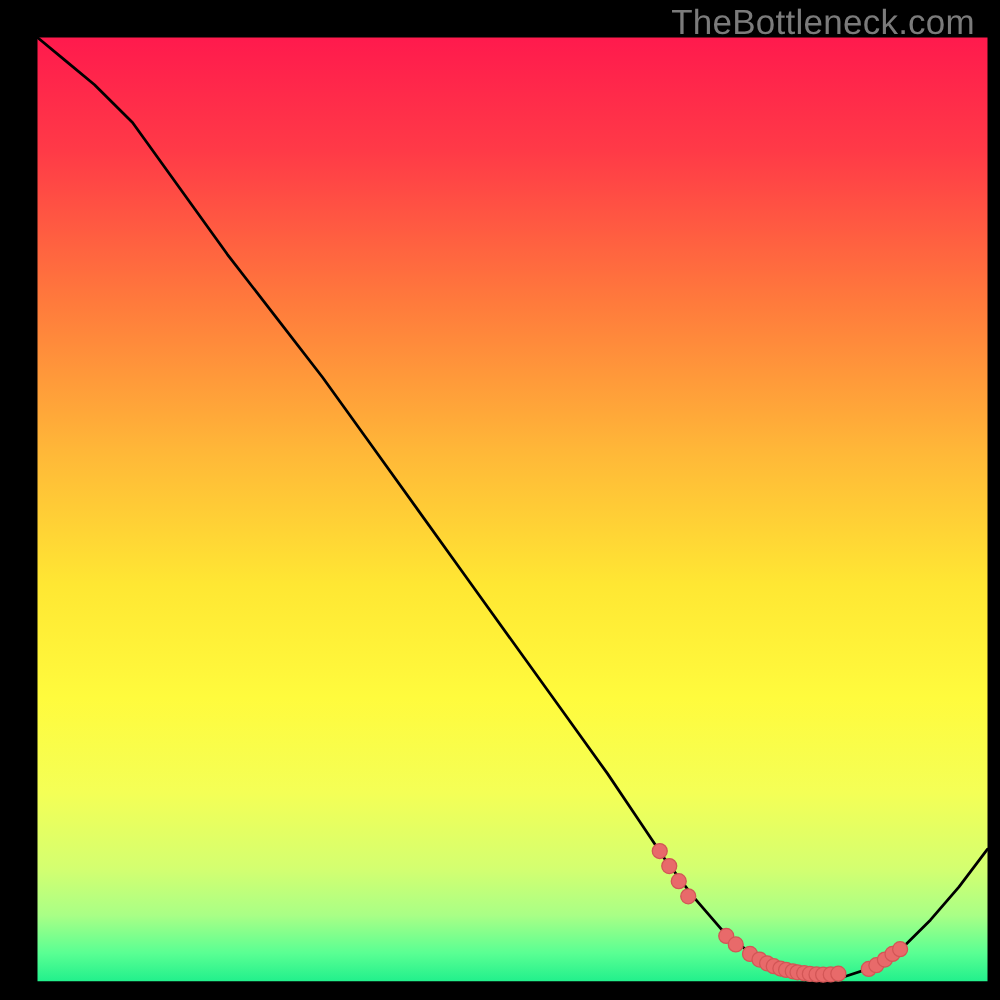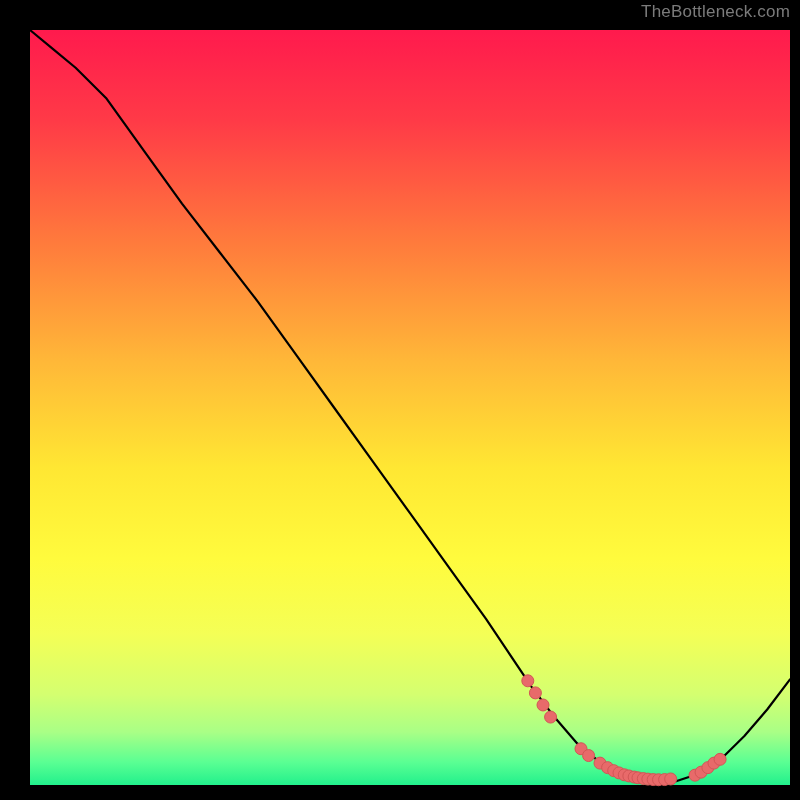--- a/index.html
+++ b/index.html
@@ -11,24 +11,24 @@
     overflow: hidden;
   }
   .container {
     position: relative;
     width: 800px;
     height: 800px;
     background: #000;
   }
   .watermark {
     position: absolute;
-    right: 10px;
+    right: 20px;
     top: 2px;
     font-family: Arial, Helvetica, sans-serif;
-    font-size: 17px;
+    font-size: 28px;
     color: #7b7b7b;
     letter-spacing: 0.2px;
     z-index: 5;
   }
   svg.chart {
     position: absolute;
     display: block;
   }
 </style>
 </head>

